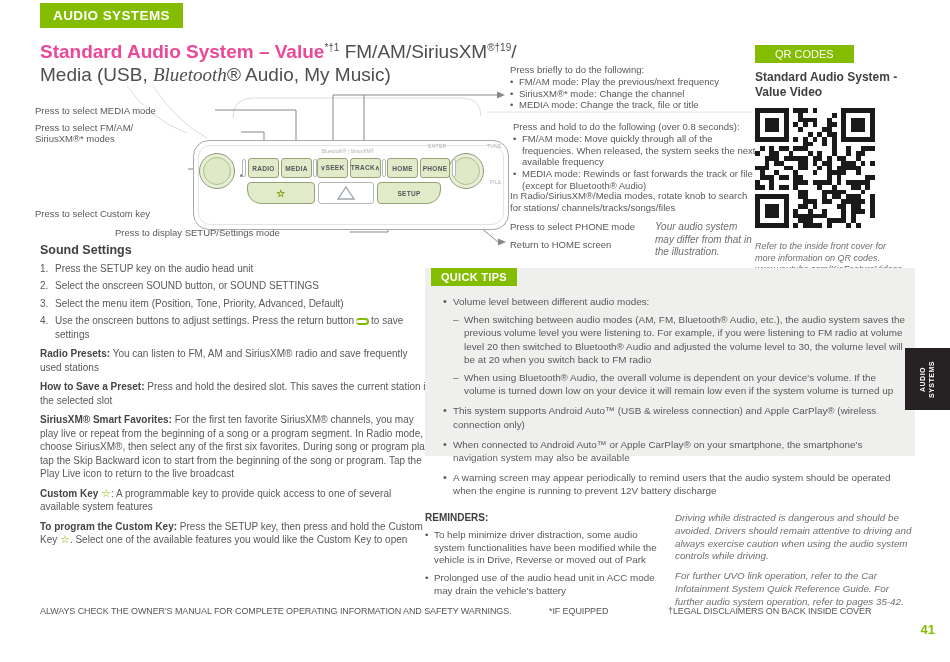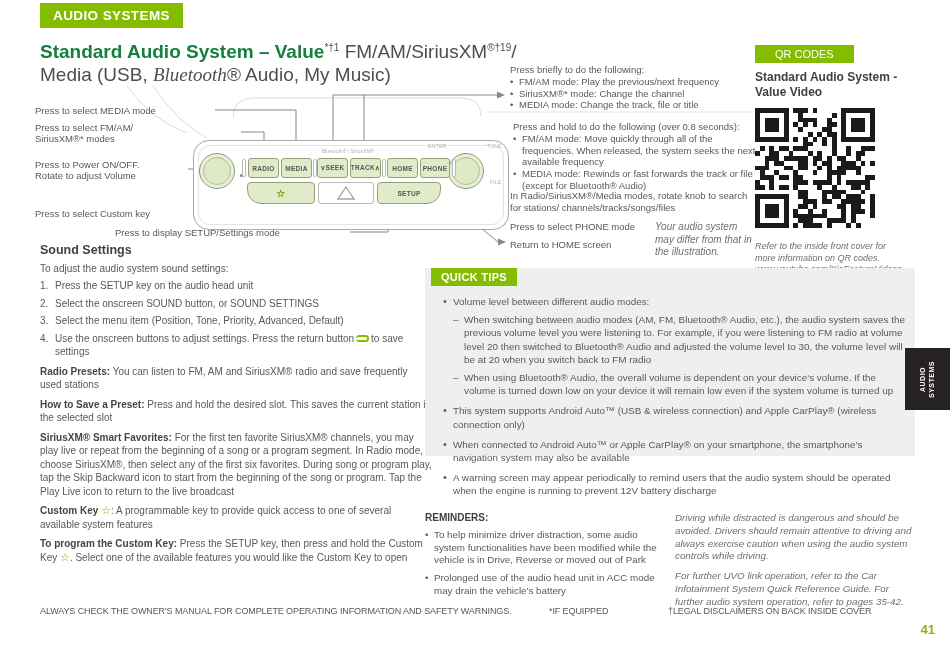--- a/index.html
+++ b/index.html
@@ -6,21 +6,21 @@
   html,body { background:#fff; }
   body { font-family:"Liberation Sans", sans-serif; color:#58595b; }
   #page { position:relative; width:950px; height:662px; background:#fff; overflow:hidden; }
 
   
   .green-tag { position:absolute; background:#84bd00; color:#fff; font-weight:bold; }
   #hdr { left:40px; top:3px; font-size:13.5px; letter-spacing:.4px; padding:5px 13px; }
 
   
   #title { position:absolute; left:40px; top:36px; width:700px; font-size:19px; color:#4d4e50; line-height:23px; }
-  #title b { color:#15803d; }
+  #title b { color:#ec4899; }
   #title sup { font-size:10px; }
   #title .it { font-style:italic;font-family:Liberation Serif, serif; }
 
   
   #diagram { position:absolute; left:35px; top:86px; width:720px; height:164px; }
   #diagram svg.lines { position:absolute; left:0; top:0; pointer-events:none; }
   .dlabel { position:absolute; font-size:9.5px; line-height:11px; color:#58595b; text-align:left; }
   .panel { position:absolute; left:158px; top:54px; width:316px; height:90px; border:1px solid #a7a9ac; border-radius:16px; background:#fff; }
   .panel-inner { position:absolute; left:4px; top:4px; right:4px; bottom:4px; border:1px solid #e3e4e5; border-radius:12px; }
   .knob { position:absolute; width:36px; height:36px; border-radius:50%; border:1px solid #8f9779; background:#e7efd6; }
@@ -124,21 +124,20 @@
       <g fill="#85878a">
         <polygon points="462,5.5 462,12.5 470,9"></polygon>
         <polygon points="463,103.5 463,110.5 471,107"></polygon>
         <polygon points="463,134.5 463,141.5 471,138"></polygon>
         <polygon points="463,152.5 463,159.5 471,156"></polygon>
       </g>
     </svg>
 
     <div class="dlabel" style="left:0;top:19px;width:176px">Press to select MEDIA mode</div>
     <div class="dlabel" style="left:0;top:36px;width:202px"><span>Press to select FM/AM/</span><br><span>SiriusXM®* modes</span></div>
-    <div class="dlabel" style="left:0;top:73px;width:150px"><span>Press to Power ON/OFF.</span><br><span>Rotate to adjust Volume</span></div>
     <div class="dlabel" style="left:0;top:122px;width:162px">Press to select Custom key</div>
     <div class="dlabel" style="left:80px;top:141px;width:232px">Press to display SETUP/Settings mode</div>
 
     <div class="panel">
         <div class="panel-inner"></div>
       </div>
     <div class="knob" style="left:164px;top:67px">
         <div class="knob-in"></div>
       </div>
     <div class="kdot" style="left:205px;top:88px"></div>
@@ -511,21 +510,20 @@
     </div>
     <div class="qrcap-wrap">
       <div class="qrcap">Refer to the inside front cover for</div>
       <div class="qrcap">more information on QR codes.</div>
       <div class="qrcap">www.youtube.com/KiaFeatureVideos</div>
     </div>
   </div>
 
   <div id="sound">
     <h2>Sound Settings</h2>
-    <div>To adjust the audio system sound settings:</div>
     <div class="step">
         <span class="num">1.</span>
         <span>Press the SETUP key on the audio head unit</span>
       </div>
     <div class="step">
         <span class="num">2.</span>
         <span>Select the onscreen SOUND button, or SOUND SETTINGS</span>
       </div>
     <div class="step">
         <span class="num">3.</span>

